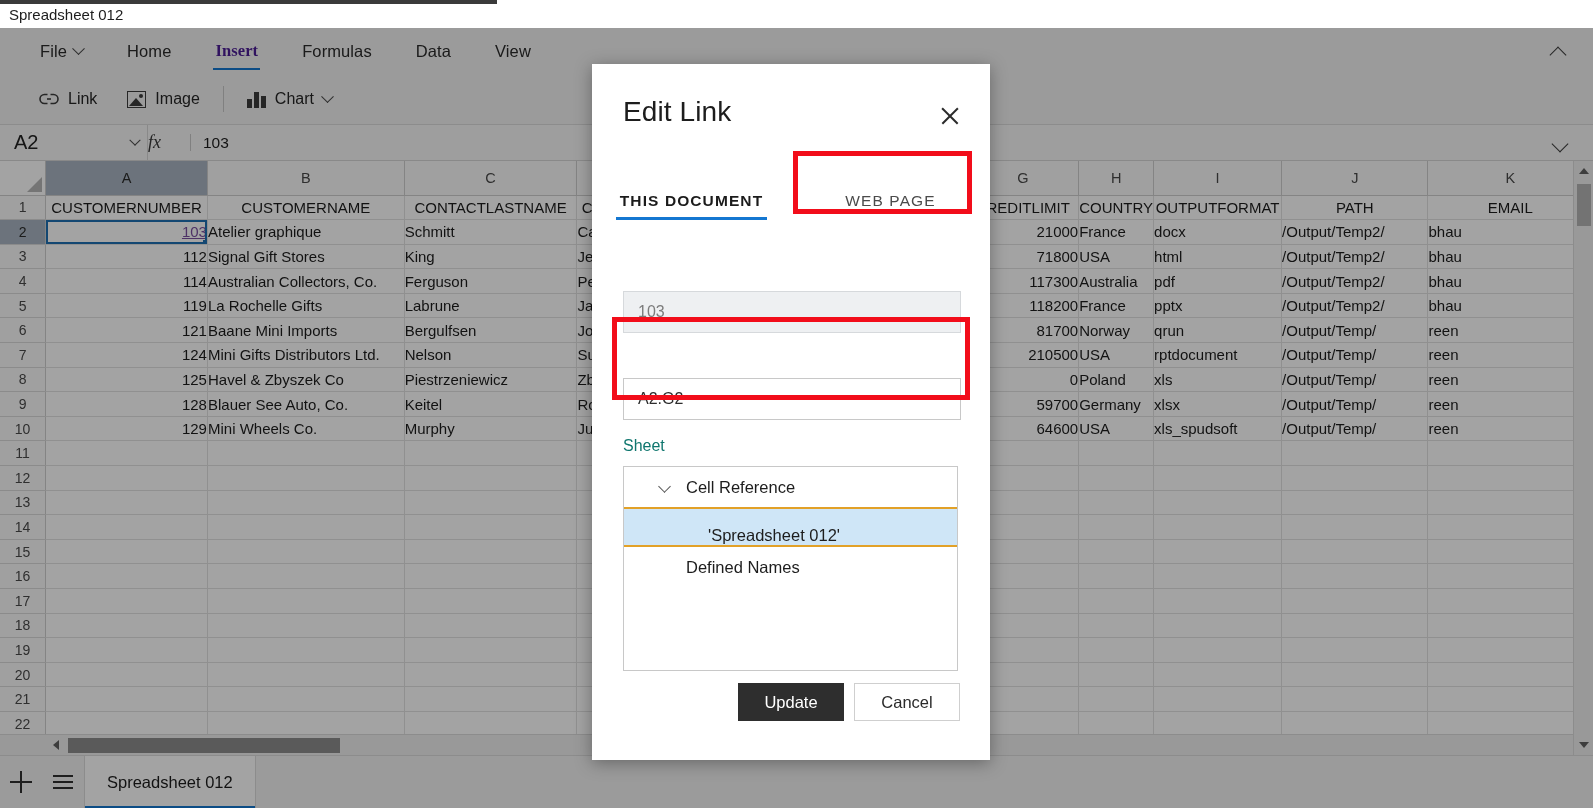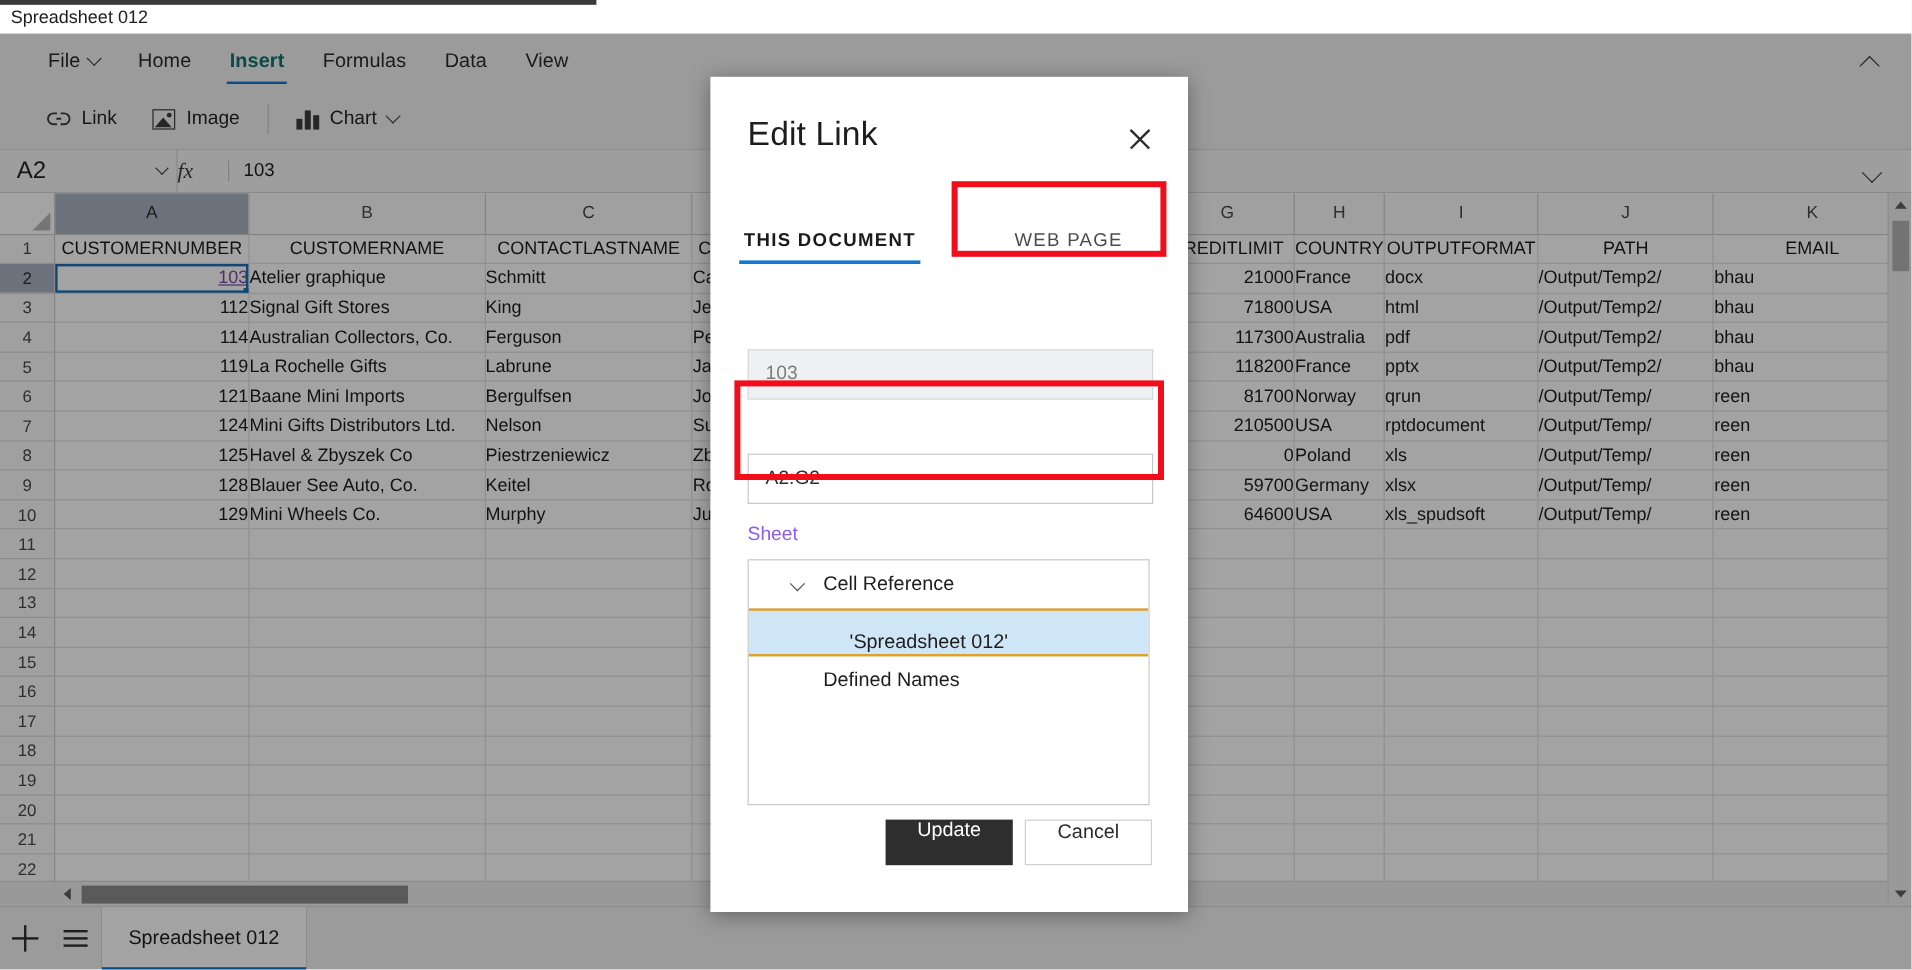--- a/index.html
+++ b/index.html
@@ -37,29 +37,29 @@
     pointer-events:none; z-index:50;
   }
 
   
   .ribbon {
     position:absolute; left:0; top:0; width:1593px; height:97px;
     background:#f3f3f3; border-bottom:1px solid #dcdcdc;
   }
   .ribbon-tabs {
     position:absolute; left:0; top:0; height:46px; width:100%;
-    display:flex; align-items:center; padding-left:24px; gap:0px;
+    display:flex; align-items:center; padding-left:24px; gap:12px;
   }
   .rtab {
     position:relative; height:46px; display:flex; align-items:center;
     padding:0 16px; font-size:16.5px; color:#2b2b2b; white-space:nowrap;
     letter-spacing:0.1px;
   }
   .rtab.file { gap:7px; }
-  .rtab.active { color:#0f766e; font-weight:600; }
+  .rtab.active { color:#4c1d95; font-weight:600;font-family:Liberation Serif, serif; }
   .rtab.active::after {
     content:""; position:absolute; left:14px; right:14px; bottom:4px;
     height:2.5px; background:#1477d1;
   }
   .chev-dn {
     display:inline-block; width:9px; height:9px;
     border-right:1.6px solid #4a4a4a; border-bottom:1.6px solid #4a4a4a;
     transform:rotate(45deg) translate(-2px,-2px);
   }
   .ribbon-cmds {
@@ -255,21 +255,21 @@
     flex:1; display:flex; flex-direction:column; align-items:center;
     justify-content:center; position:relative;
     font-size:15.5px; letter-spacing:1.1px; color:#4b4b4b;
   }
   .dtab.active { color:#1b1b1b; font-weight:600; }
   .dtab.active .uline {
     position:absolute; bottom:22px; left:24px; right:24px; height:2.6px; background:#1477d1;
   }
 
   .lbl {
-    position:absolute; font-size:16px; color:#8b5cf6;
+    position:absolute; font-size:16px; color:#0f766e;
   }
   .txtbox {
     position:absolute; height:42px; border:1px solid #c8c8c8;
     display:flex; align-items:center; padding:0 14px;
     font-size:16px; color:#2d2d2d; background:#ffffff;
   }
   .txtbox.disabled { background:#eef0f2; color:#7c7c7c; border-color:#d6d9dc; }
 
   .treebox {
     position:absolute; left:623px; top:438px; width:335px; height:205px;
@@ -285,21 +285,21 @@
     background:#cfe6f7;
     border-top:2px solid #e2a128; border-bottom:2px solid #e2a128;
   }
   .tw-chev {
     position:absolute; left:36px; top:15px; width:9px; height:9px;
     border-right:1.6px solid #555; border-bottom:1.6px solid #555;
     transform:rotate(45deg);
   }
 
   .btn {
-    position:absolute; height:38px; display:flex; 
+    position:absolute; height:38px; display:flex; align-items:center;
     justify-content:center; font-size:16.5px;
   }
   .btn-primary { background:#2e2e2e; color:#ffffff; }
   .btn-secondary { background:#ffffff; color:#2b2b2b; border:1px solid #cfcfcf; }
 
   
   .redbox { position:absolute; border:5px solid #f20d1a; z-index:120; pointer-events:none; }
 </style>
 </head>
 <body>

